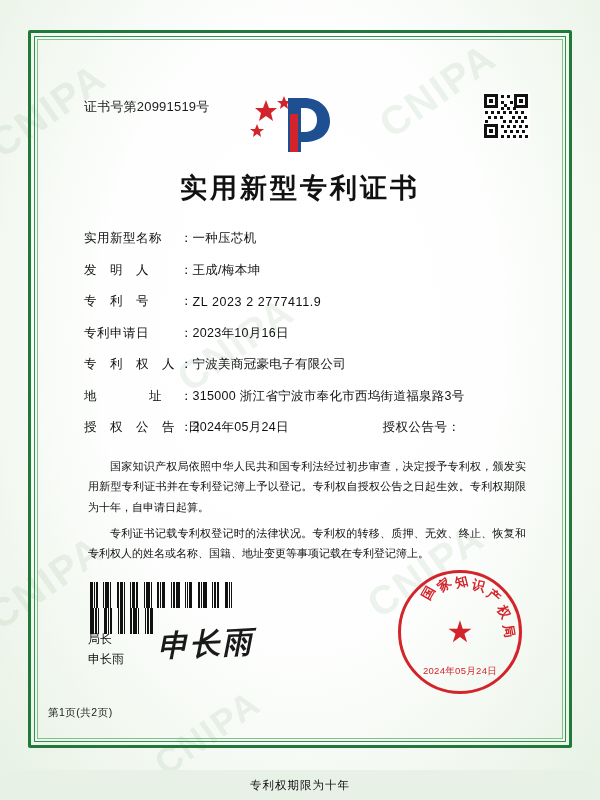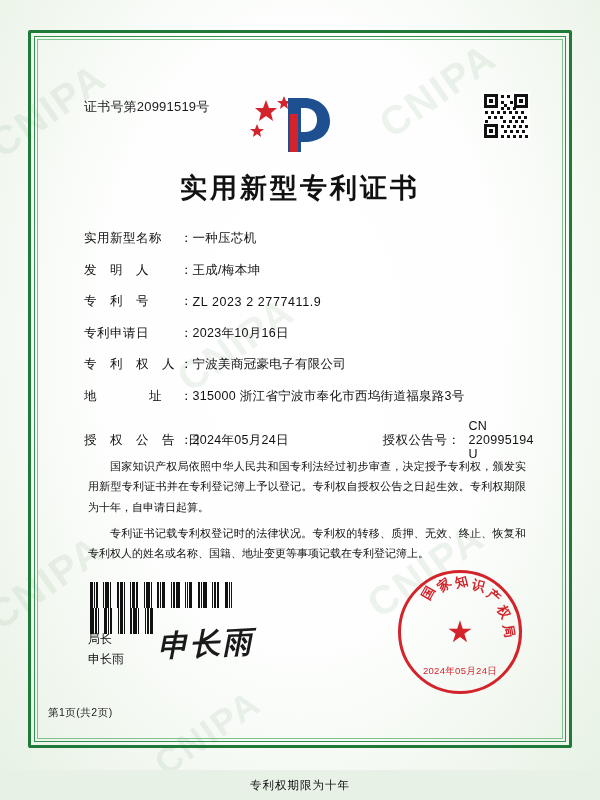--- a/index.html
+++ b/index.html
@@ -422,21 +422,20 @@
         <span class="field-label">地　　　　址</span>
         <span class="field-colon">：</span>
         <span class="field-value">315000 浙江省宁波市奉化市西坞街道福泉路3号</span>
       </div>
 
       <div class="field-row field-row-dual">
         <span class="field-label">授　权　公　告　日</span>
         <span class="field-colon">：</span>
         <span class="field-value">2024年05月24日</span>
         <span class="field-sec-label">授权公告号：</span>
-        <span class="field-sec-value">CN 220995194 U</span>
       </div>
 
     </div>
 
     <div class="paras">
       <p>国家知识产权局依照中华人民共和国专利法经过初步审查，决定授予专利权，颁发实用新型专利证书并在专利登记簿上予以登记。专利权自授权公告之日起生效。专利权期限为十年，自申请日起算。</p>
       <p>专利证书记载专利权登记时的法律状况。专利权的转移、质押、无效、终止、恢复和专利权人的姓名或名称、国籍、地址变更等事项记载在专利登记簿上。</p>
     </div>
 
     <div class="barcode">

